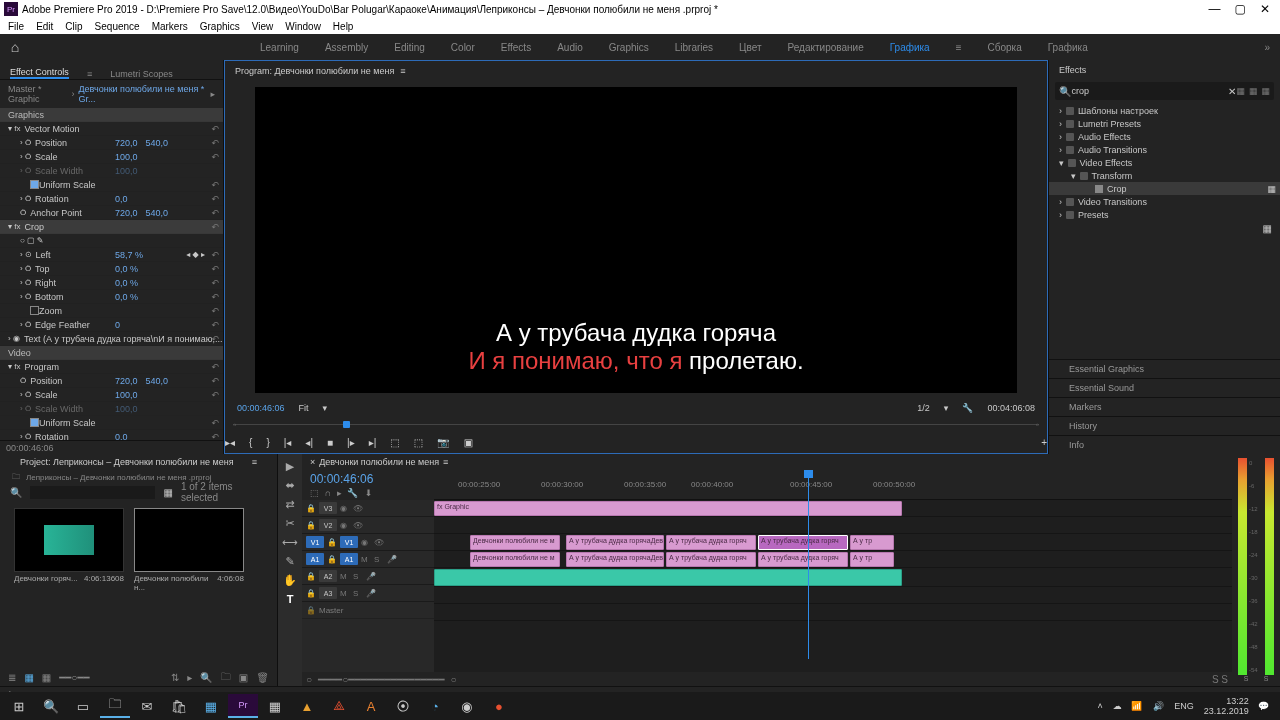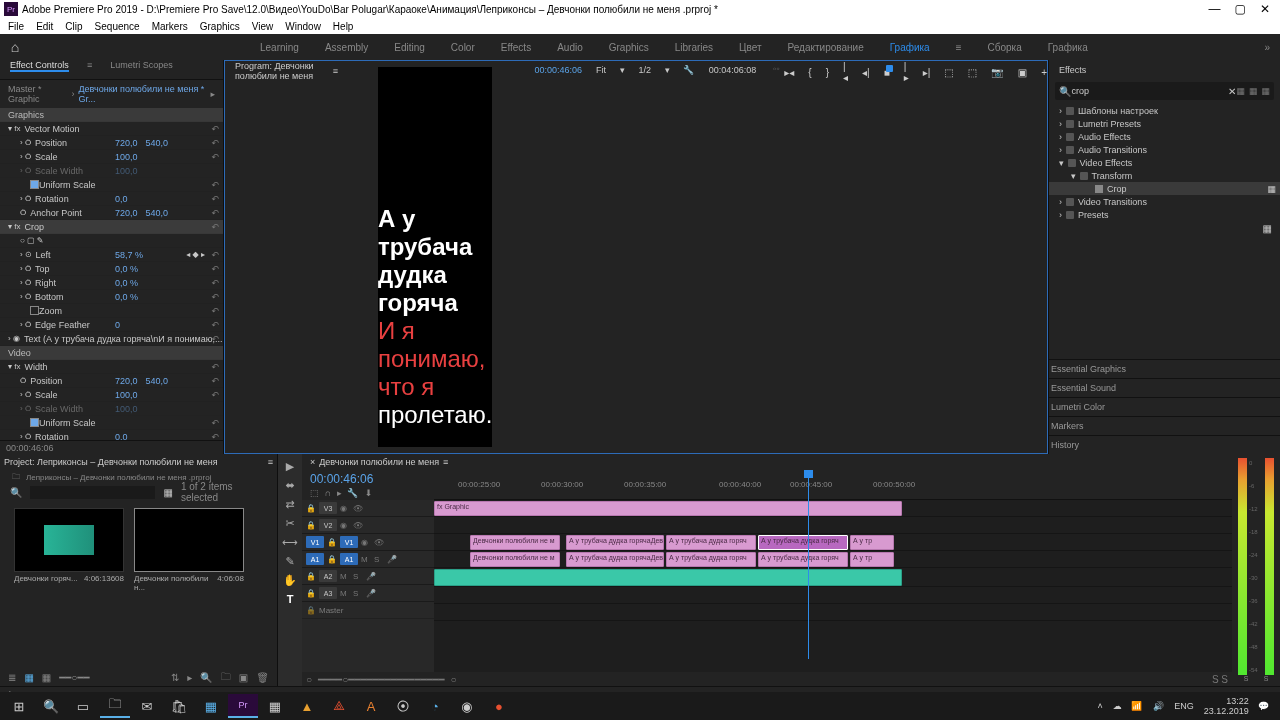--- a/index.html
+++ b/index.html
@@ -9,21 +9,21 @@
 .titlebar .wincontrols{margin-left:auto;display:flex;gap:14px;font-size:12px;padding-right:6px}
 .menubar{height:16px;background:#fff;display:flex;align-items:center;gap:12px;padding:0 8px;color:#000;font-size:10px}
 .topbar{height:26px;background:#232323;display:flex;align-items:center}
 .home-icon{width:30px;display:flex;justify-content:center;color:#ccc;font-size:14px}
 .workspaces{flex:1;display:flex;gap:26px;padding-left:230px;color:#888;font-size:10px}
 .workspaces .active{color:#2d8ceb}
 .workspaces .more{margin-left:auto;padding-right:10px}
 
 .row1{height:394px;display:flex}
 .ec-panel{width:224px;background:#232323;border-right:1px solid #0e0e0e;display:flex;flex-direction:column}
-.panel-tabs{height:20px;display:flex;align-items:flex-start;gap:18px;padding:0 10px;font-size:9px;color:#888;border-bottom:1px solid #111}
+.panel-tabs{height:20px;display:flex;align-items:flex-end;gap:18px;padding:0 10px;font-size:9px;color:#888;border-bottom:1px solid #111}
 .panel-tabs .active{color:#ddd;border-bottom:2px solid #2d8ceb}
 .master-line{padding:4px 8px;font-size:9px;color:#888;display:flex;gap:4px;align-items:center}
 .master-line .link{color:#6ea8e8}
 .ec-list{flex:1;overflow:hidden;font-size:9px}
 .ec-row{display:flex;align-items:center;height:14px;padding-left:8px;position:relative;border-bottom:1px solid rgba(0,0,0,0.05)}
 .ec-row.header{background:#3a3a3a;color:#bbb}
 .ec-row .label{flex:0 0 95px;display:flex;align-items:center;gap:4px}
 .ec-row .val{color:#6ea8e8;margin-right:8px}
 .ec-row.sel{background:#3b3b3b}
 .ec-row .reset{position:absolute;right:4px;color:#777}
@@ -33,25 +33,25 @@
 .ind1{padding-left:20px}
 .ind2{padding-left:30px}
 
 .tl-mini{width:196px;background:#2a2a2a;border-right:1px solid #0e0e0e}
 .tl-mini-head{height:24px;display:flex;align-items:center;justify-content:center;font-size:9px;color:#999}
 .tl-mini-bar{height:14px;margin:0 2px;background:#555560;font-size:8px;padding:1px 3px;color:#ccc;border:1px solid #8888aa}
 .kf-area{padding:14px 4px}
 .kf-row{height:14px;position:relative}
 .kf{width:6px;height:6px;background:#888;transform:rotate(45deg);position:absolute;top:4px}
 
-.prog-panel{flex:1;background:#232323;border:1px solid #2d6bb8;display:flex;flex-direction:row}
+.prog-panel{flex:1;background:#232323;border:1px solid #2d6bb8;display:flex;flex-direction:column}
 .prog-tabs{height:20px;display:flex;align-items:center;padding:0 10px;font-size:9px;color:#ccc}
 .viewer{flex:1;display:flex;align-items:center;justify-content:center;padding:6px 30px}
 .screen{width:100%;height:100%;background:#000;display:flex;flex-direction:column;align-items:center;justify-content:flex-end;padding-bottom:18px}
-.line1{color:#fff;font-size:24px;font-weight:700}
+.line1{color:#fff;font-size:24px;font-weight:400}
 .line2{font-size:24px;font-weight:500}
 .line2 .red{color:#e84040}
 .line2 .wht{color:#fff}
 .viewer-info{height:18px;display:flex;align-items:center;padding:0 12px;font-size:9px;gap:14px}
 .viewer-info .tc{color:#5aa3e8}
 .viewer-info .right{margin-left:auto;display:flex;gap:14px;align-items:center}
 .scrub{height:14px;position:relative;margin:0 8px}
 .scrub-line{position:absolute;top:7px;left:0;right:0;height:1px;background:#444}
 .scrub-head{position:absolute;top:4px;left:110px;width:7px;height:7px;background:#2d8ceb;border-radius:1px}
 .transport{height:22px;display:flex;align-items:center;justify-content:center;gap:14px;color:#ccc;font-size:10px}
@@ -62,25 +62,25 @@
 .fx-search{height:18px;display:flex;align-items:center;margin:2px 6px;background:#1a1a1a;border-radius:2px;padding:0 4px}
 .fx-search input{flex:1;background:transparent;border:none;color:#ccc;font-size:9px;outline:none}
 .fx-search .icons{display:flex;gap:4px;font-size:9px;color:#777}
 .fx-tree{font-size:9px;padding:2px 0}
 .fx-item{height:13px;display:flex;align-items:center;gap:4px;padding-left:10px}
 .fx-item .fold{width:8px;height:8px;background:#555;border-radius:1px}
 .fx-item.in1{padding-left:22px}
 .fx-item.in2{padding-left:34px}
 .fx-item.sel{background:#3a3a3a}
 .fx-bins{margin-top:auto;font-size:9px}
-.fx-bin{height:19px;padding:4px 2px;border-top:1px solid #111;color:#999}
+.fx-bin{height:19px;padding:4px 20px;border-top:1px solid #111;color:#999}
 
 .row2{height:232px;display:flex}
 .proj-panel{width:278px;background:#232323;border-right:1px solid #0e0e0e;display:flex;flex-direction:column}
-.proj-tab{height:16px;padding:3px 4px;font-size:9px;color:#ccc}
+.proj-tab{height:16px;padding:3px 20px;font-size:9px;color:#ccc}
 .proj-path{height:14px;padding:2px 12px;font-size:8px;color:#888;display:flex;align-items:center;gap:6px}
 .proj-search{height:16px;display:flex;align-items:center;padding:0 10px;gap:8px}
 .proj-search input{flex:1;background:#1a1a1a;border:none;height:13px;color:#ccc;font-size:9px;padding:0 4px}
 .proj-search .cnt{font-size:10px;color:#888}
 .thumbs{flex:1;display:flex;gap:10px;padding:8px 14px}
 .thumb{width:110px}
 .thumb-img{width:110px;height:64px;background:#000;border:1px solid #333;display:flex;align-items:center;justify-content:center}
 .wave{width:50px;height:30px;background:linear-gradient(90deg,#2dc8a8,#23a088);opacity:.9}
 .thumb-label{font-size:8px;color:#aaa;margin-top:2px;display:flex;justify-content:space-between}
 .proj-bottom{height:18px;display:flex;align-items:center;gap:8px;padding:0 8px;color:#888;font-size:10px}
@@ -303,21 +303,21 @@
             <span>Text (А у трубача дудка горяча\nИ я понимаю,...</span>
           </span>
           <span class="reset">↶</span>
         </div>
       <div class="ec-row header">
           <span>Video</span>
         </div>
       <div class="ec-row">
           <span class="label">
             <span class="tw">▾ fx</span> 
-            <span>Width</span>
+            <span>Program</span>
           </span>
           <span class="reset">↶</span>
         </div>
       <div class="ec-row ind1">
           <span class="label">
             <span class="tw">  Ö</span> 
             <span>Position</span>
           </span>
           <span class="val">720,0</span>
           <span class="val">540,0</span>
@@ -460,23 +460,23 @@
       <div class="fx-item">
           <span>›</span>
           <span class="fold"></span>
           <span>Presets</span>
         </div>
     </div>
     <div style="height:14px;text-align:right;padding-right:8px">▦</div>
     <div class="fx-bins">
       <div class="fx-bin">Essential Graphics</div>
       <div class="fx-bin">Essential Sound</div>
-      <div class="fx-bin">Lumetri Color</div>
       <div class="fx-bin">Markers</div>
       <div class="fx-bin">History</div>
+      <div class="fx-bin">Info</div>
     </div>
   </div>
 </div>
 
 <div class="row2">
   <div class="proj-panel">
     <div class="proj-tab"><span>Project: Леприконсы – Девчонки полюбили не меня</span> <span style="float:right">≡</span></div>
     <div class="proj-path">
         <span>🗀</span>
         <span>Леприконсы – Девчонки полюбили не меня .prproj</span>
@@ -540,21 +540,21 @@
               <span>∩</span>
               <span>▸</span>
               <span>🔧</span>
               <span>⬇</span>
             </div>
         </div>
         <div class="tl-ruler">
           <span class="tick" style="left:24px">00:00:25:00</span>
           <span class="tick" style="left:107px">00:00:30:00</span>
           <span class="tick" style="left:190px">00:00:35:00</span>
-          <span class="tick" style="left:285px">00:00:40:00</span>
+          <span class="tick" style="left:257px">00:00:40:00</span>
           <span class="tick" style="left:356px">00:00:45:00</span>
           <span class="tick" style="left:439px">00:00:50:00</span>
           <div class="playhead" style="left:374px"></div>
         </div>
       </div>
       <div class="tracks">
         <div class="track-heads">
           <div class="th">
               <span class="ctl">🔒</span>
               <span class="tag">V3</span>

